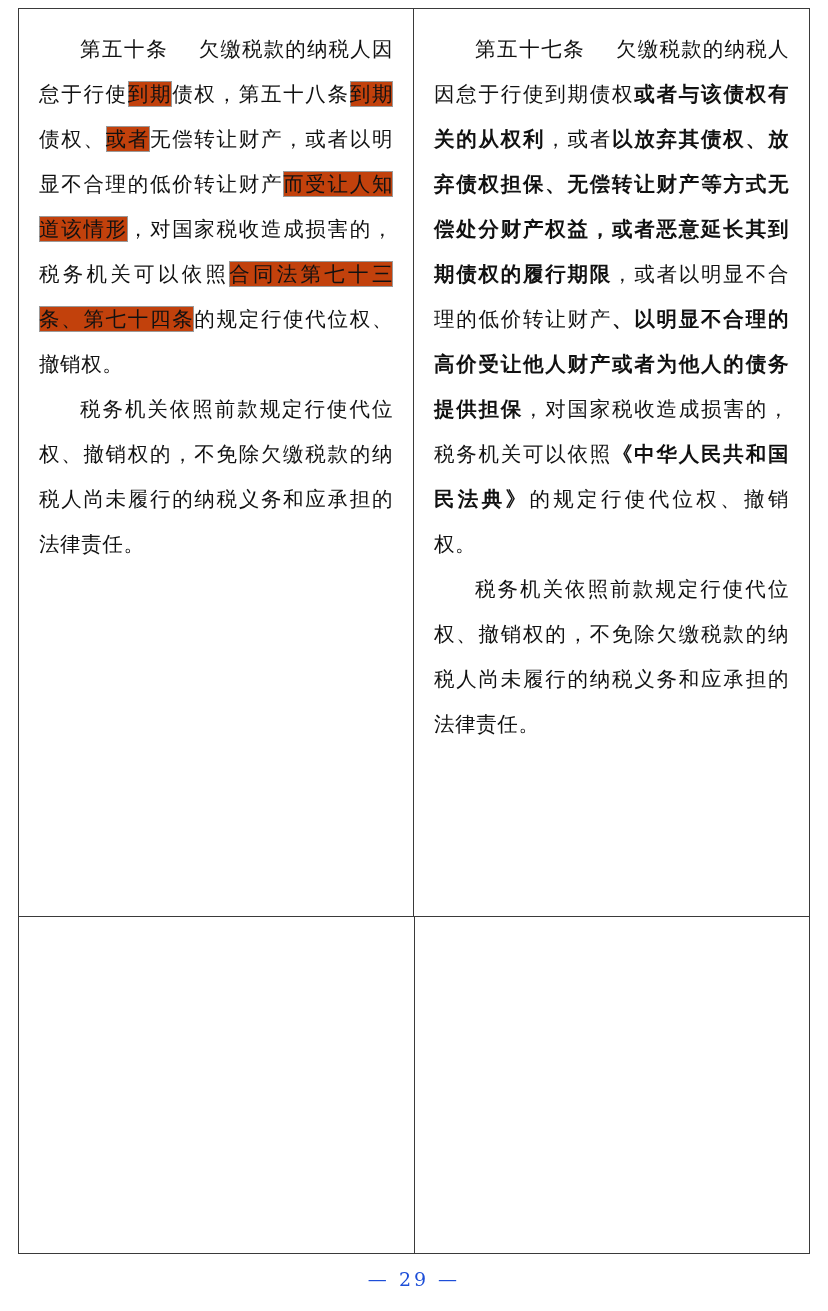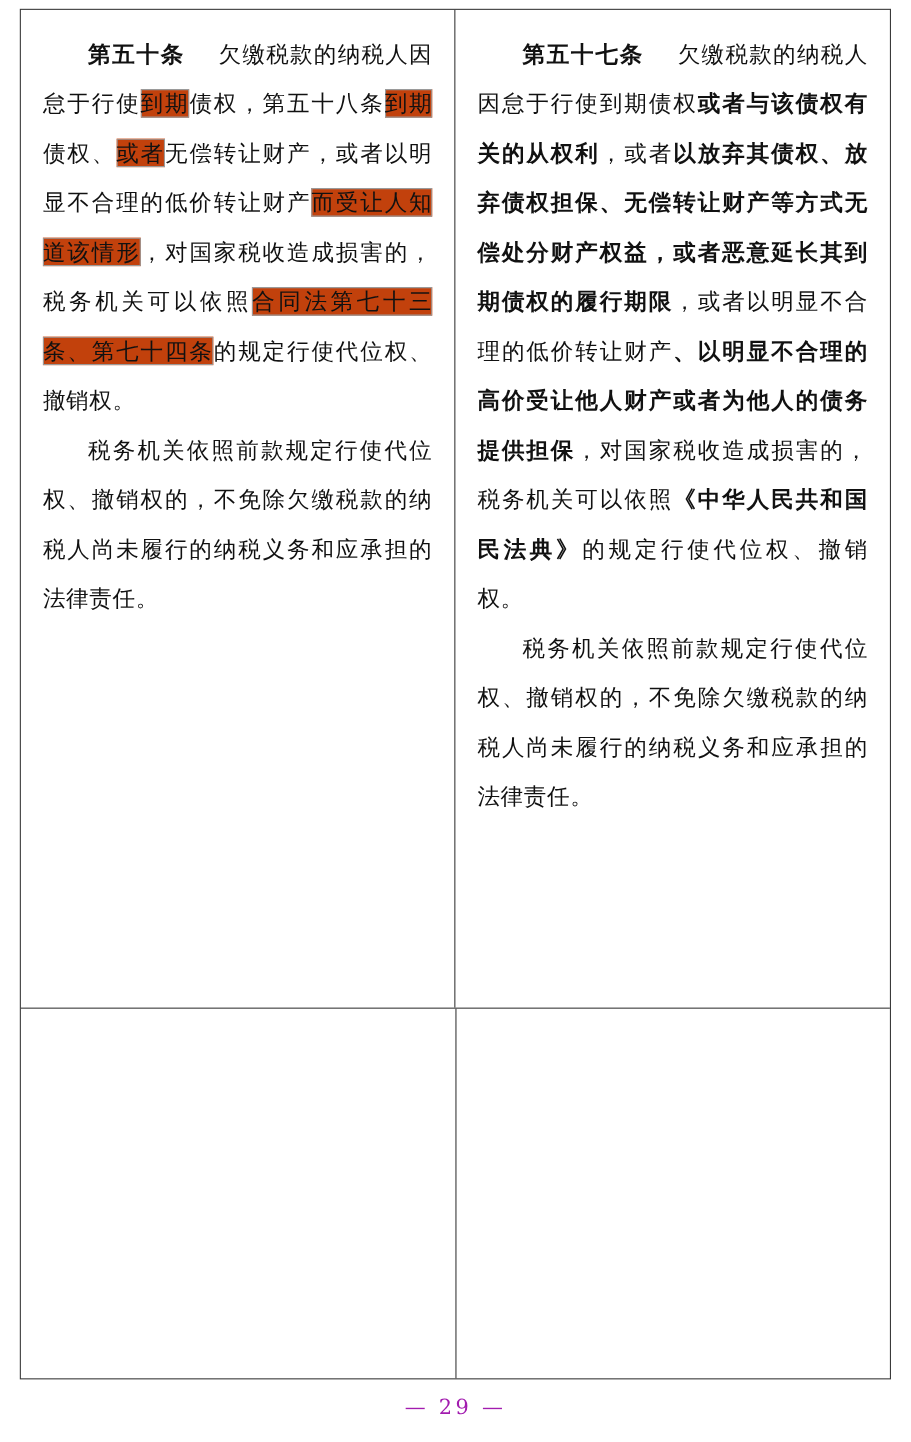--- a/index.html
+++ b/index.html
@@ -76,37 +76,37 @@
 
   .hl {
     background: #c2410c;
     box-shadow: 0 0 0 1px #9a9a9a inset;
     padding: 1px 0;
   }
   .bold {
     font-weight: bold;
   }
   .artno {
-    font-weight: bold;
+    font-weight: normal;
     letter-spacing: 1px;
   }
   .gap {
     display: inline-block;
     width: 30px;
   }
 
   .pagenum {
     position: absolute;
     left: 0;
     top: 1268px;
     width: 828px;
     text-align: center;
     font-size: 19px;
     letter-spacing: 3px;
-    color: #a21caf;
+    color: #1d4ed8;
   }
 </style>
 </head>
 <body>
 
 <div class="page">
 
   <div class="table">
 
     <div class="row top">

